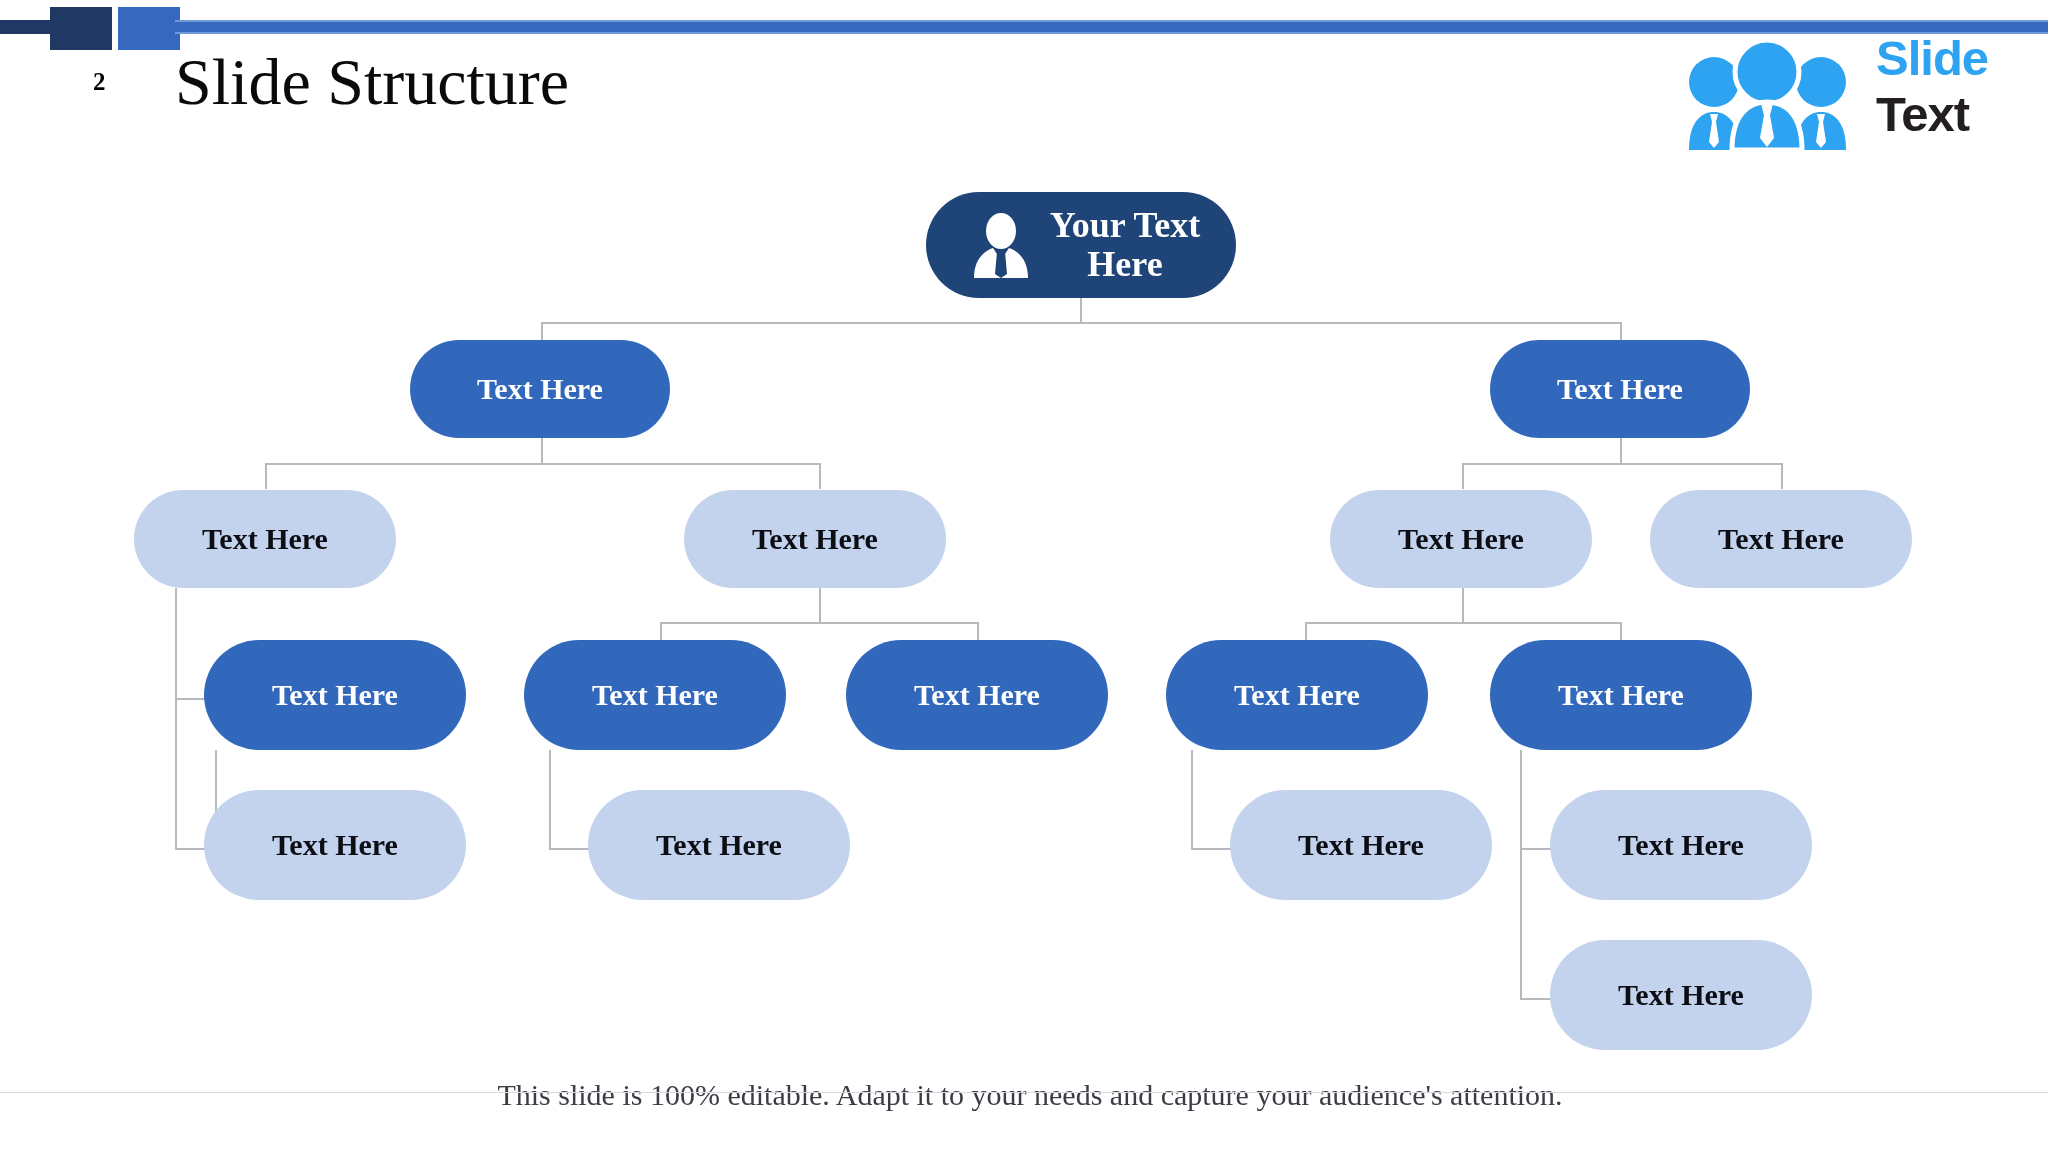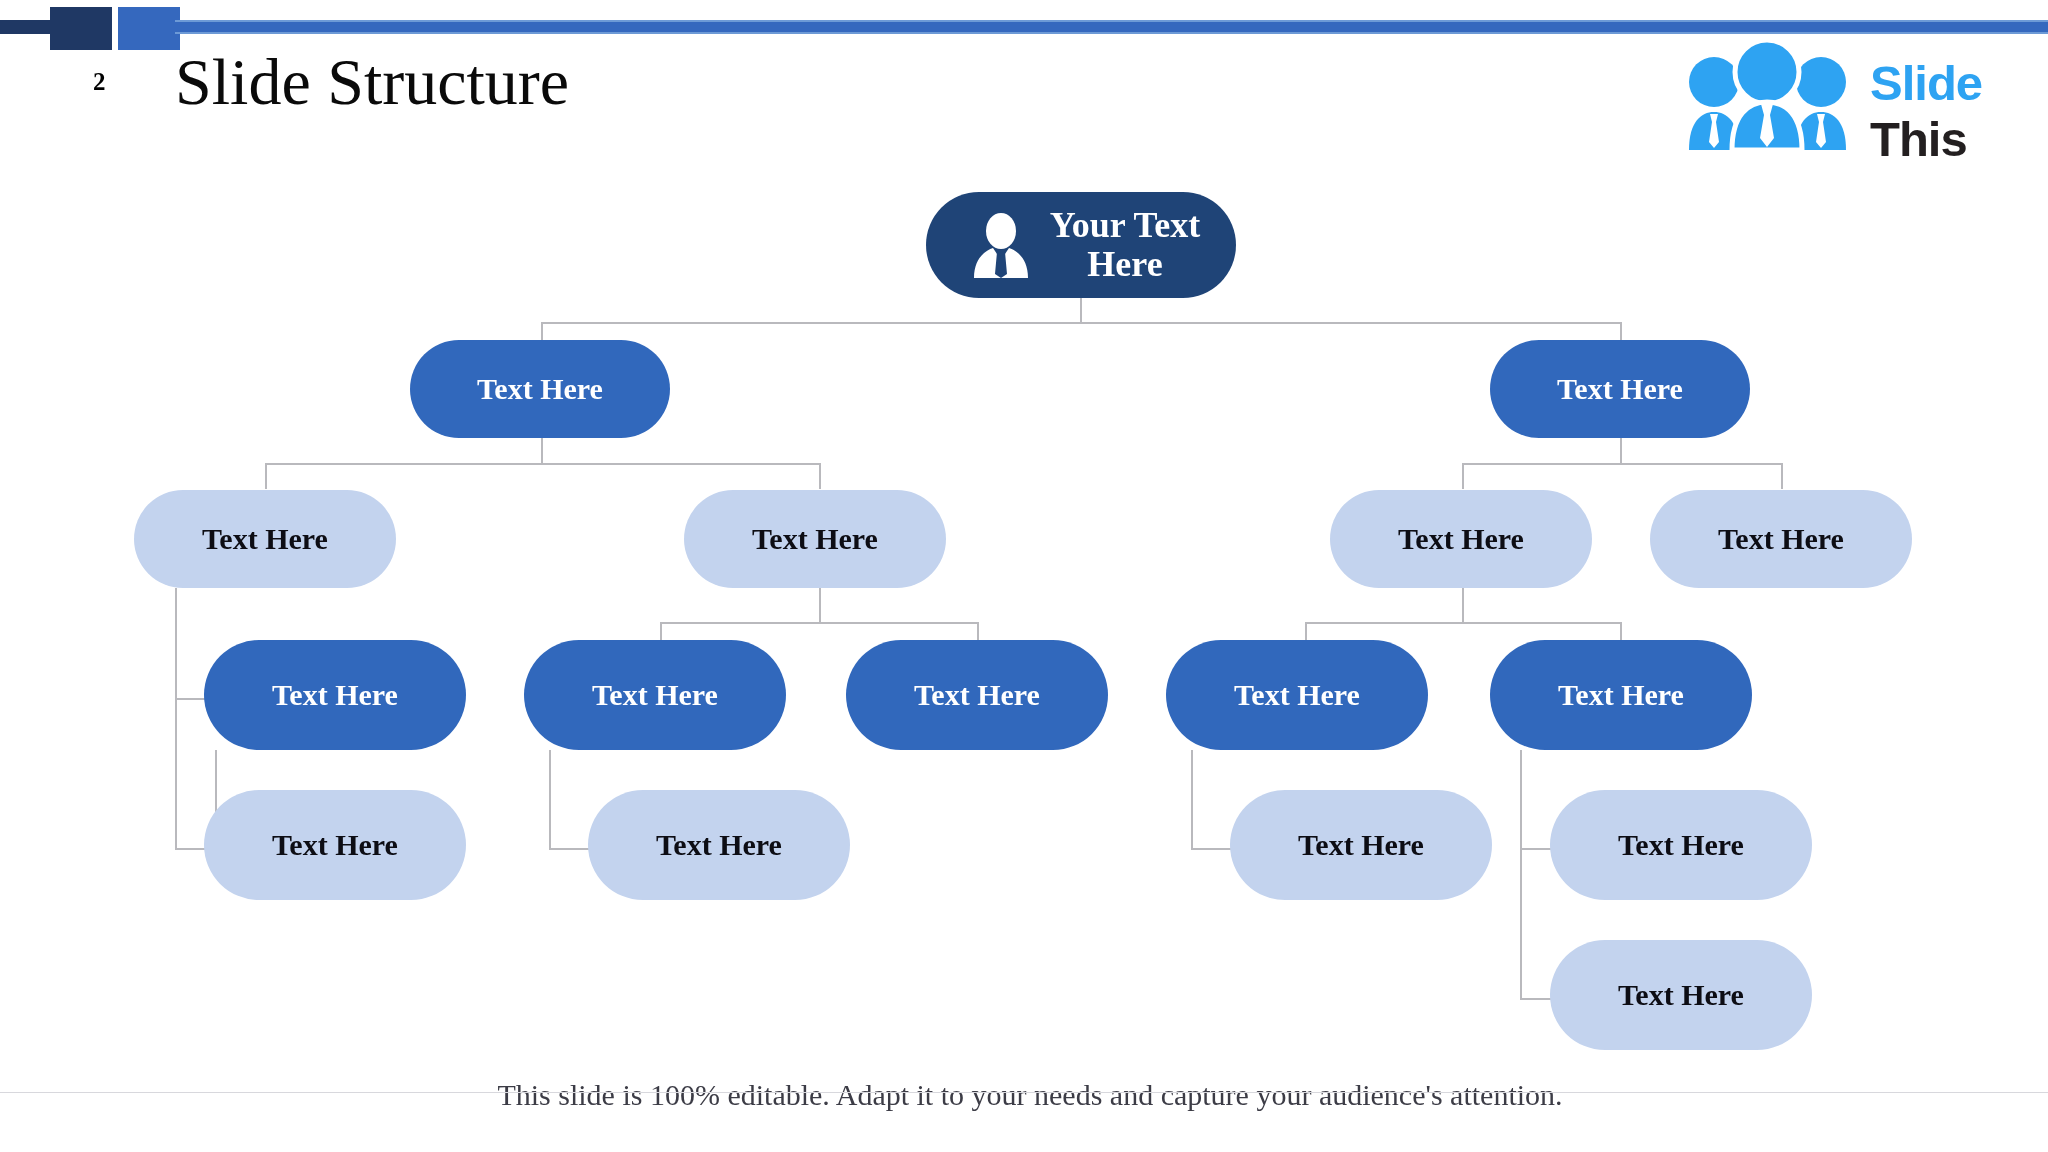--- a/index.html
+++ b/index.html
@@ -86,26 +86,25 @@
   }
   .logo-people {
     position: absolute;
     left: 0px;
     top: 4px;
     width: 175px;
     height: 112px;
   }
   .logo-text {
     position: absolute;
-    left: 190px;
+    left: 196px;
     top: 0px;
     width: 170px;
     height: 116px;
     font-family: "Liberation Sans", "DejaVu Sans", sans-serif;
-    margin-top: 25px;
   }
   .logo-slide {
     position: absolute;
     left: 0;
     top: 0px;
     font-size: 49px;
     font-weight: bold;
     color: #2EA3F2;
     line-height: 1;
     letter-spacing: -1px;
@@ -226,21 +225,21 @@
       <path d="M30 76 L38 76 L36 84 L39 104 L34 110 L29 104 L32 84 Z" fill="#ffffff"></path>
       <circle cx="141" cy="44" r="25" fill="#2EA3F2"></circle>
       <path d="M116 112 C116 84 128 74 141 74 C154 74 166 84 166 112 Z" fill="#2EA3F2"></path>
       <path d="M137 76 L145 76 L143 84 L146 104 L141 110 L136 104 L139 84 Z" fill="#ffffff"></path>
       <circle cx="87" cy="34" r="32" fill="#2EA3F2" stroke="#ffffff" stroke-width="5"></circle>
       <path d="M52 112 C52 77 68 64 87 64 C106 64 122 77 122 112 Z" fill="#2EA3F2" stroke="#ffffff" stroke-width="5"></path>
       <path d="M81 66 L93 66 L90 77 L94 100 L87 109 L80 100 L84 77 Z" fill="#ffffff"></path>
     </svg>
     <div class="logo-text">
       <div class="logo-slide">Slide</div>
-      <div class="logo-team">This</div>
+      <div class="logo-team">Text</div>
     </div>
   </div>
 
   <div id="chart">
 
     <div class="conn v" style="left:1080px; top:298px; height:24px;"></div>
 
     <div class="conn h" style="left:541px; top:322px; width:1080px;"></div>
     <div class="conn v" style="left:541px;  top:322px; height:20px;"></div>
     <div class="conn v" style="left:1620px; top:322px; height:20px;"></div>

